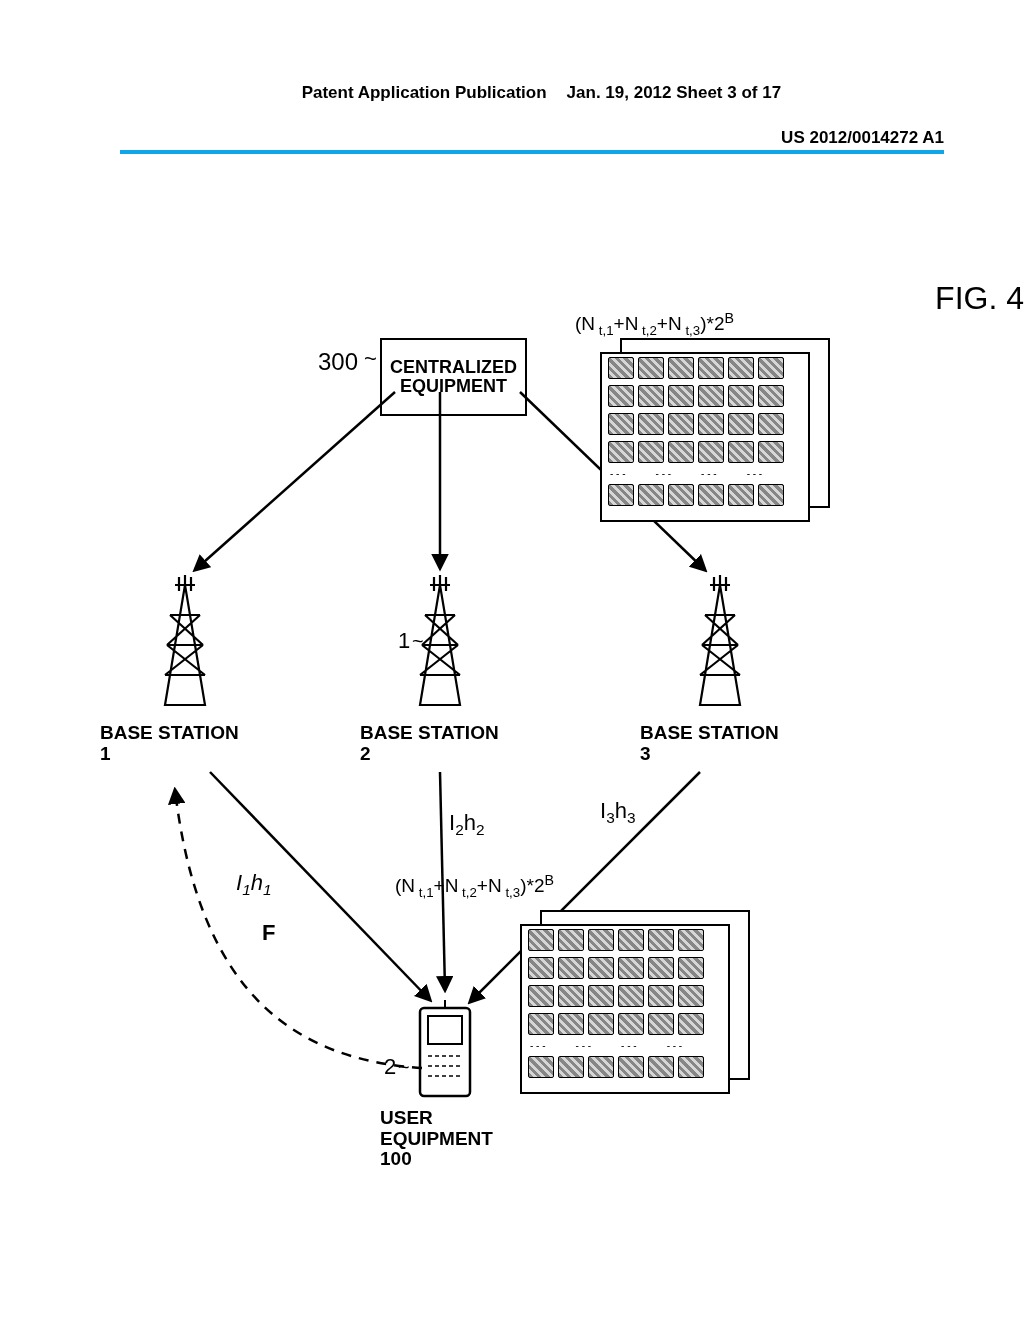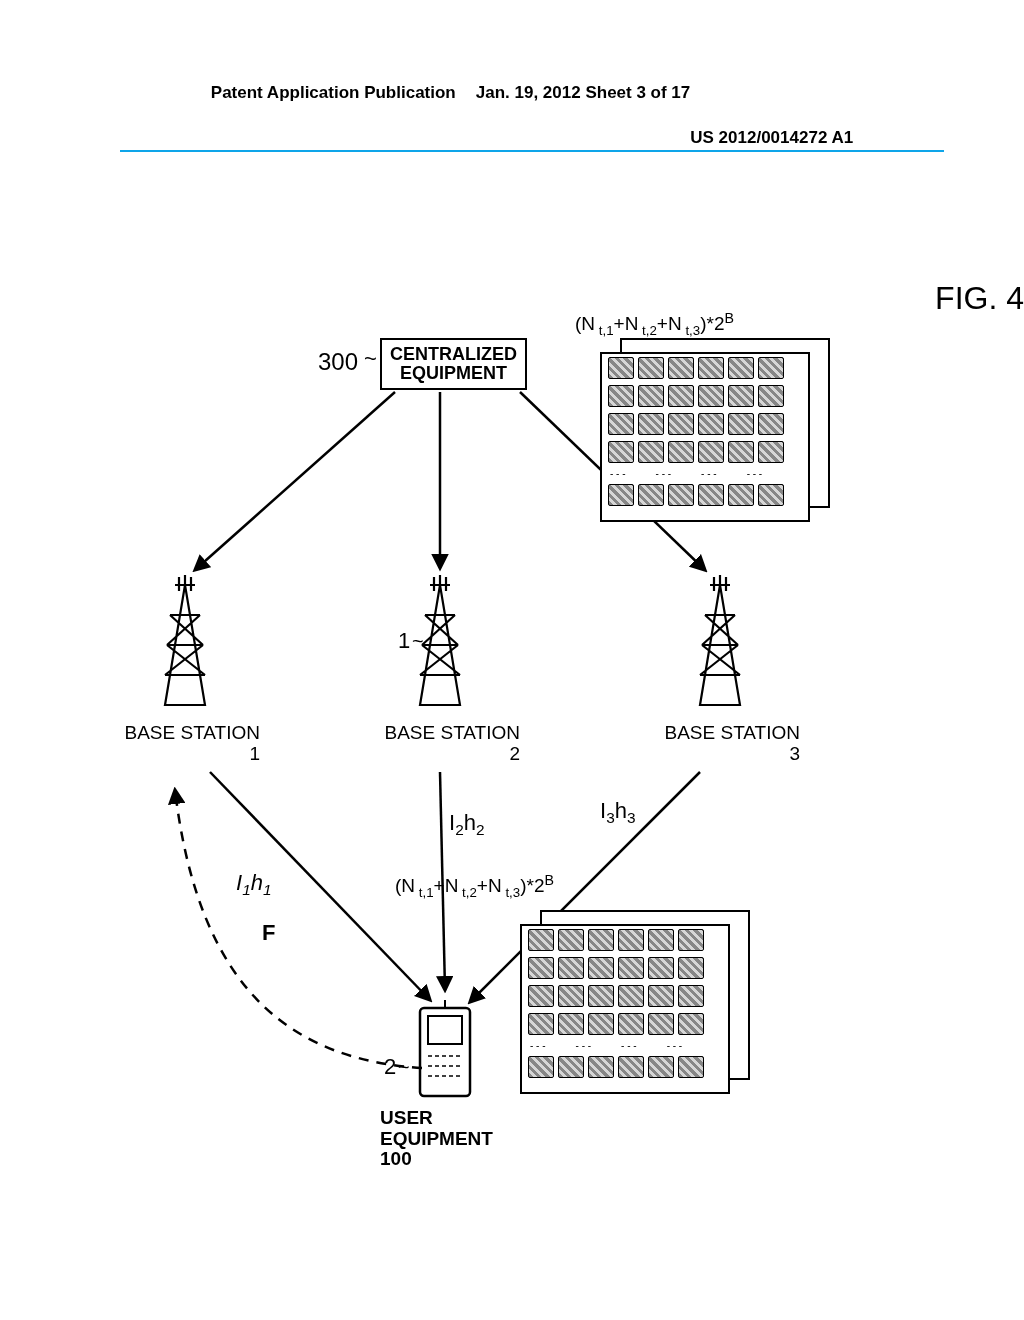--- a/index.html
+++ b/index.html
@@ -10,45 +10,45 @@
     font-family: Arial, Helvetica, sans-serif;
     position: relative;
     color: #000;
   }
   .header-line {
     position: absolute;
     top: 84px;
     left: 120px;
     right: 80px;
     font-size: 17px;
-    border-bottom: 2px solid #0ea5e9;
+    border-bottom: 4px solid #0ea5e9;
     padding-bottom: 4px;
     display: flex;
-    justify-content: center;
+    justify-content: flex-end;
     line-height: 1;
   }
   .header-left { font-weight: bold; }
   .header-mid { font-weight: bold; margin-left: 20px; }
   .header-right { font-weight: bold; margin-top: 45px; }
 
   .fig-title {
     position: absolute;
     top: 280px;
     left: 0; right: 0;
     text-align: right;
     font-size: 32px;
     font-weight: normal;
   }
 
   .controller-box {
     position: absolute;
     left: 380px;
     top: 338px;
     border: 2px solid #000;
-    padding: 5px 8px;
+    padding: 18px 8px;
     font-size: 18px;
     font-weight: bold;
     text-align: center;
     line-height: 1.05;
   }
   .ref-300 {
     position: absolute;
     left: 318px;
     top: 348px;
     font-size: 24px;
@@ -100,22 +100,22 @@
 
   .tower {
     position: absolute;
     width: 80px;
     height: 140px;
   }
   .tower svg { width: 100%; height: 100%; }
   .bs-label {
     position: absolute;
     font-size: 19px;
-    font-weight: normal;
-    text-align: right;
+    font-weight: bold;
+    text-align: left;
     line-height: 1.08;
     width: 160px;
   }
   .ref-1 {
     position: absolute;
     font-size: 22px;
     left: 398px;
     top: 628px;
   }
   .tilde-1 {

